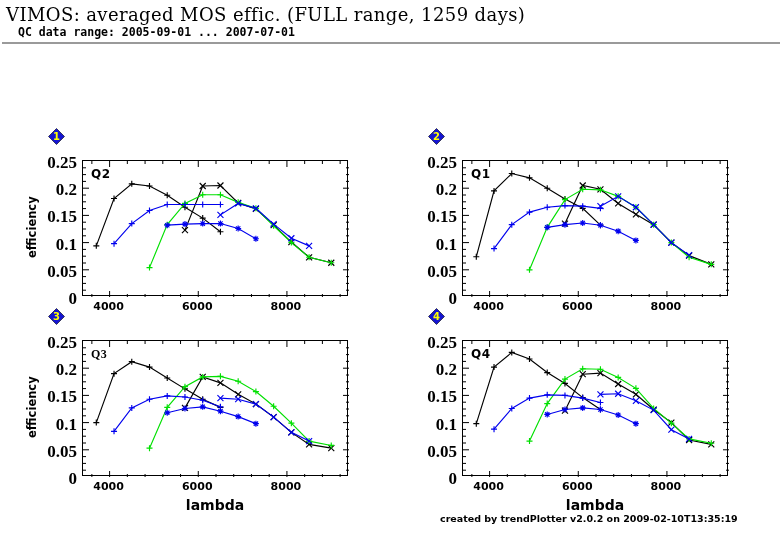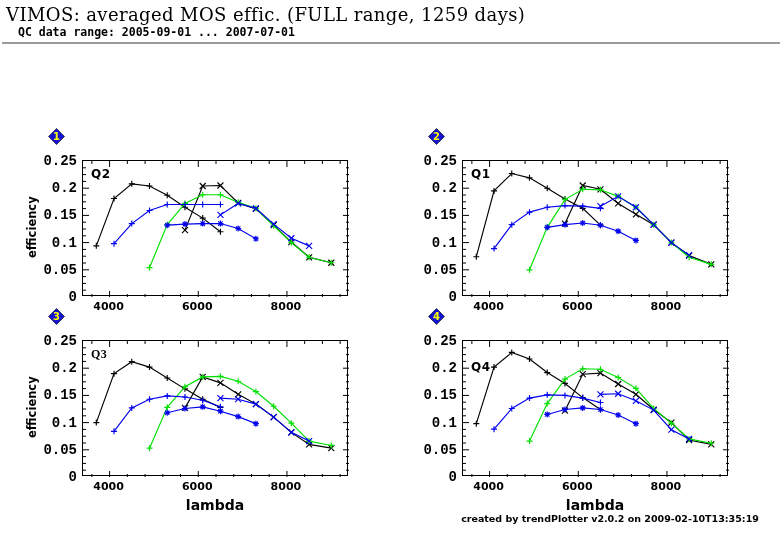--- a/index.html
+++ b/index.html
@@ -40,22 +40,22 @@
   }
   .plotbox svg{display:block;position:absolute;left:0;top:0;}
   .qlabel{
     position:absolute;
     font-family:"DejaVu Sans", sans-serif;
     font-size:12px;font-weight:bold;color:#000;
     letter-spacing:0.5px;
   }
   .ytick-label{
     position:absolute;
-    font-family:Liberation Mono, monospace;
-    font-size:14px;font-weight:bold;color:#000;
+    font-family:Liberation Serif, serif;
+    font-size:17px;font-weight:bold;color:#000;
     text-align:right;white-space:pre;
   }
   .xtick-label{
     position:absolute;
     font-family:"DejaVu Sans", sans-serif;
     font-size:11px;font-weight:bold;color:#000;
     text-align:center;white-space:pre;
   }
   .ylabel{
     position:absolute;
@@ -480,27 +480,27 @@
           <polyline points="66.50,100.10 84.23,62.56 101.97,38.08 119.70,27.74 137.43,28.29 155.17,36.45 172.90,47.33 190.63,67.46 208.37,82.14 226.10,97.92 248.27,102.27" fill="none" stroke="#00e000" stroke-width="1.15"></polyline>
           <path d="M63.5,100.096 L69.5,100.096 M66.5,97.096 L66.5,103.096 M81.23333333333333,62.56 L87.23333333333333,62.56 M84.23333333333333,59.56 L84.23333333333333,65.56 M98.96666666666667,38.08 L104.96666666666667,38.08 M101.96666666666667,35.08 L101.96666666666667,41.08 M116.7,27.744 L122.7,27.744 M119.7,24.744 L119.7,30.744 M134.43333333333334,28.287999999999997 L140.43333333333334,28.287999999999997 M137.43333333333334,25.287999999999997 L137.43333333333334,31.287999999999997 M152.16666666666669,36.44800000000001 L158.16666666666669,36.44800000000001 M155.16666666666669,33.44800000000001 L155.16666666666669,39.44800000000001 M169.9,47.328 L175.9,47.328 M172.9,44.328 L172.9,50.328 M187.63333333333333,67.456 L193.63333333333333,67.456 M190.63333333333333,64.456 L190.63333333333333,70.456 M205.36666666666667,82.144 L211.36666666666667,82.144 M208.36666666666667,79.144 L208.36666666666667,85.144 M223.1,97.91999999999999 L229.1,97.91999999999999 M226.1,94.91999999999999 L226.1,100.91999999999999 M245.26666666666668,102.27199999999999 L251.26666666666668,102.27199999999999 M248.26666666666668,99.27199999999999 L248.26666666666668,105.27199999999999 " stroke="#00e000" stroke-width="1.15" fill="none"></path>
           <polyline points="31.03,88.13 48.77,67.46 66.50,57.12 84.23,53.86 101.97,54.40 119.70,57.12 137.43,61.47" fill="none" stroke="#0000ee" stroke-width="1.15"></polyline>
           <path d="M28.033333333333335,88.128 L34.03333333333333,88.128 M31.033333333333335,85.128 L31.033333333333335,91.128 M45.766666666666666,67.456 L51.766666666666666,67.456 M48.766666666666666,64.456 L48.766666666666666,70.456 M63.5,57.120000000000005 L69.5,57.120000000000005 M66.5,54.120000000000005 L66.5,60.120000000000005 M81.23333333333333,53.85600000000001 L87.23333333333333,53.85600000000001 M84.23333333333333,50.85600000000001 L84.23333333333333,56.85600000000001 M98.96666666666667,54.400000000000006 L104.96666666666667,54.400000000000006 M101.96666666666667,51.400000000000006 L101.96666666666667,57.400000000000006 M116.7,57.120000000000005 L122.7,57.120000000000005 M119.7,54.120000000000005 L119.7,60.120000000000005 M134.43333333333334,61.471999999999994 L140.43333333333334,61.471999999999994 M137.43333333333334,58.471999999999994 L137.43333333333334,64.472 " stroke="#0000ee" stroke-width="1.15" fill="none"></path>
           <polyline points="84.23,73.44 101.97,68.54 119.70,66.91 137.43,68.54 155.17,73.98 172.90,82.69" fill="none" stroke="#0000ee" stroke-width="1.15"></polyline>
           <path d="M81.23333333333333,73.44 L87.23333333333333,73.44 M84.23333333333333,70.44 L84.23333333333333,76.44 M82.07333333333334,71.28 L86.39333333333333,75.6 M86.39333333333333,71.28 L82.07333333333334,75.6 M98.96666666666667,68.544 L104.96666666666667,68.544 M101.96666666666667,65.544 L101.96666666666667,71.544 M99.80666666666667,66.384 L104.12666666666667,70.704 M104.12666666666667,66.384 L99.80666666666667,70.704 M116.7,66.912 L122.7,66.912 M119.7,63.912000000000006 L119.7,69.912 M117.54,64.75200000000001 L121.86,69.072 M121.86,64.75200000000001 L117.54,69.072 M134.43333333333334,68.544 L140.43333333333334,68.544 M137.43333333333334,65.544 L137.43333333333334,71.544 M135.27333333333334,66.384 L139.59333333333333,70.704 M139.59333333333333,66.384 L135.27333333333334,70.704 M152.16666666666669,73.984 L158.16666666666669,73.984 M155.16666666666669,70.984 L155.16666666666669,76.984 M153.0066666666667,71.824 L157.32666666666668,76.14399999999999 M157.32666666666668,71.824 L153.0066666666667,76.14399999999999 M169.9,82.68799999999999 L175.9,82.68799999999999 M172.9,79.68799999999999 L172.9,85.68799999999999 M170.74,80.52799999999999 L175.06,84.84799999999998 M175.06,80.52799999999999 L170.74,84.84799999999998 " stroke="#0000ee" stroke-width="1.15" fill="none"></path>
           <polyline points="137.43,53.31 155.17,52.77 172.90,59.84 190.63,69.09 208.37,88.67 226.10,97.92" fill="none" stroke="#0000ee" stroke-width="1.15"></polyline>
           <path d="M134.43333333333334,50.312 L140.43333333333334,56.312 M140.43333333333334,50.312 L134.43333333333334,56.312 M152.16666666666669,49.768 L158.16666666666669,55.768 M158.16666666666669,49.768 L152.16666666666669,55.768 M169.9,56.83999999999999 L175.9,62.83999999999999 M175.9,56.83999999999999 L169.9,62.83999999999999 M187.63333333333333,66.088 L193.63333333333333,72.088 M193.63333333333333,66.088 L187.63333333333333,72.088 M205.36666666666667,85.672 L211.36666666666667,91.672 M211.36666666666667,85.672 L205.36666666666667,91.672 M223.1,94.91999999999999 L229.1,100.91999999999999 M229.1,94.91999999999999 L223.1,100.91999999999999 " stroke="#0000ee" stroke-width="1.15" fill="none"></path>
         </svg>
       </div>
-      <div class="qlabel" style="left: 471px; top: 360px;">Q4</div>
+      <div class="qlabel" style="left: 471px; top: 347px;">Q4</div>
       <div class="ytick-label" style="width: 36px; left: 421px; top: 469px;">0</div>
       <div class="ytick-label" style="width: 36px; left: 421px; top: 441.8px;">0.05</div>
       <div class="ytick-label" style="width: 36px; left: 421px; top: 414.6px;">0.1</div>
       <div class="ytick-label" style="width: 36px; left: 421px; top: 387.4px;">0.15</div>
       <div class="ytick-label" style="width: 36px; left: 421px; top: 360.2px;">0.2</div>
       <div class="ytick-label" style="width: 36px; left: 421px; top: 333px;">0.25</div>
       <div class="xtick-label" style="width: 60px; left: 458.6px; top: 480px;">4000</div>
       <div class="xtick-label" style="width: 60px; left: 547.267px; top: 480px;">6000</div>
       <div class="xtick-label" style="width: 60px; left: 635.933px; top: 480px;">8000</div>
       <div class="xlabel" style="width: 266px; left: 462px; top: 497px;">lambda</div>
     </div>
   </div>
 
-<div id="footer" style="left: 440px; top: 513px; width: 340px; text-align: center;">created by trendPlotter v2.0.2 on 2009-02-10T13:35:19</div>
+<div id="footer" style="left: 440px; top: 513px; width: 340px; text-align: left;">created by trendPlotter v2.0.2 on 2009-02-10T13:35:19</div>
 
 </body></html>

